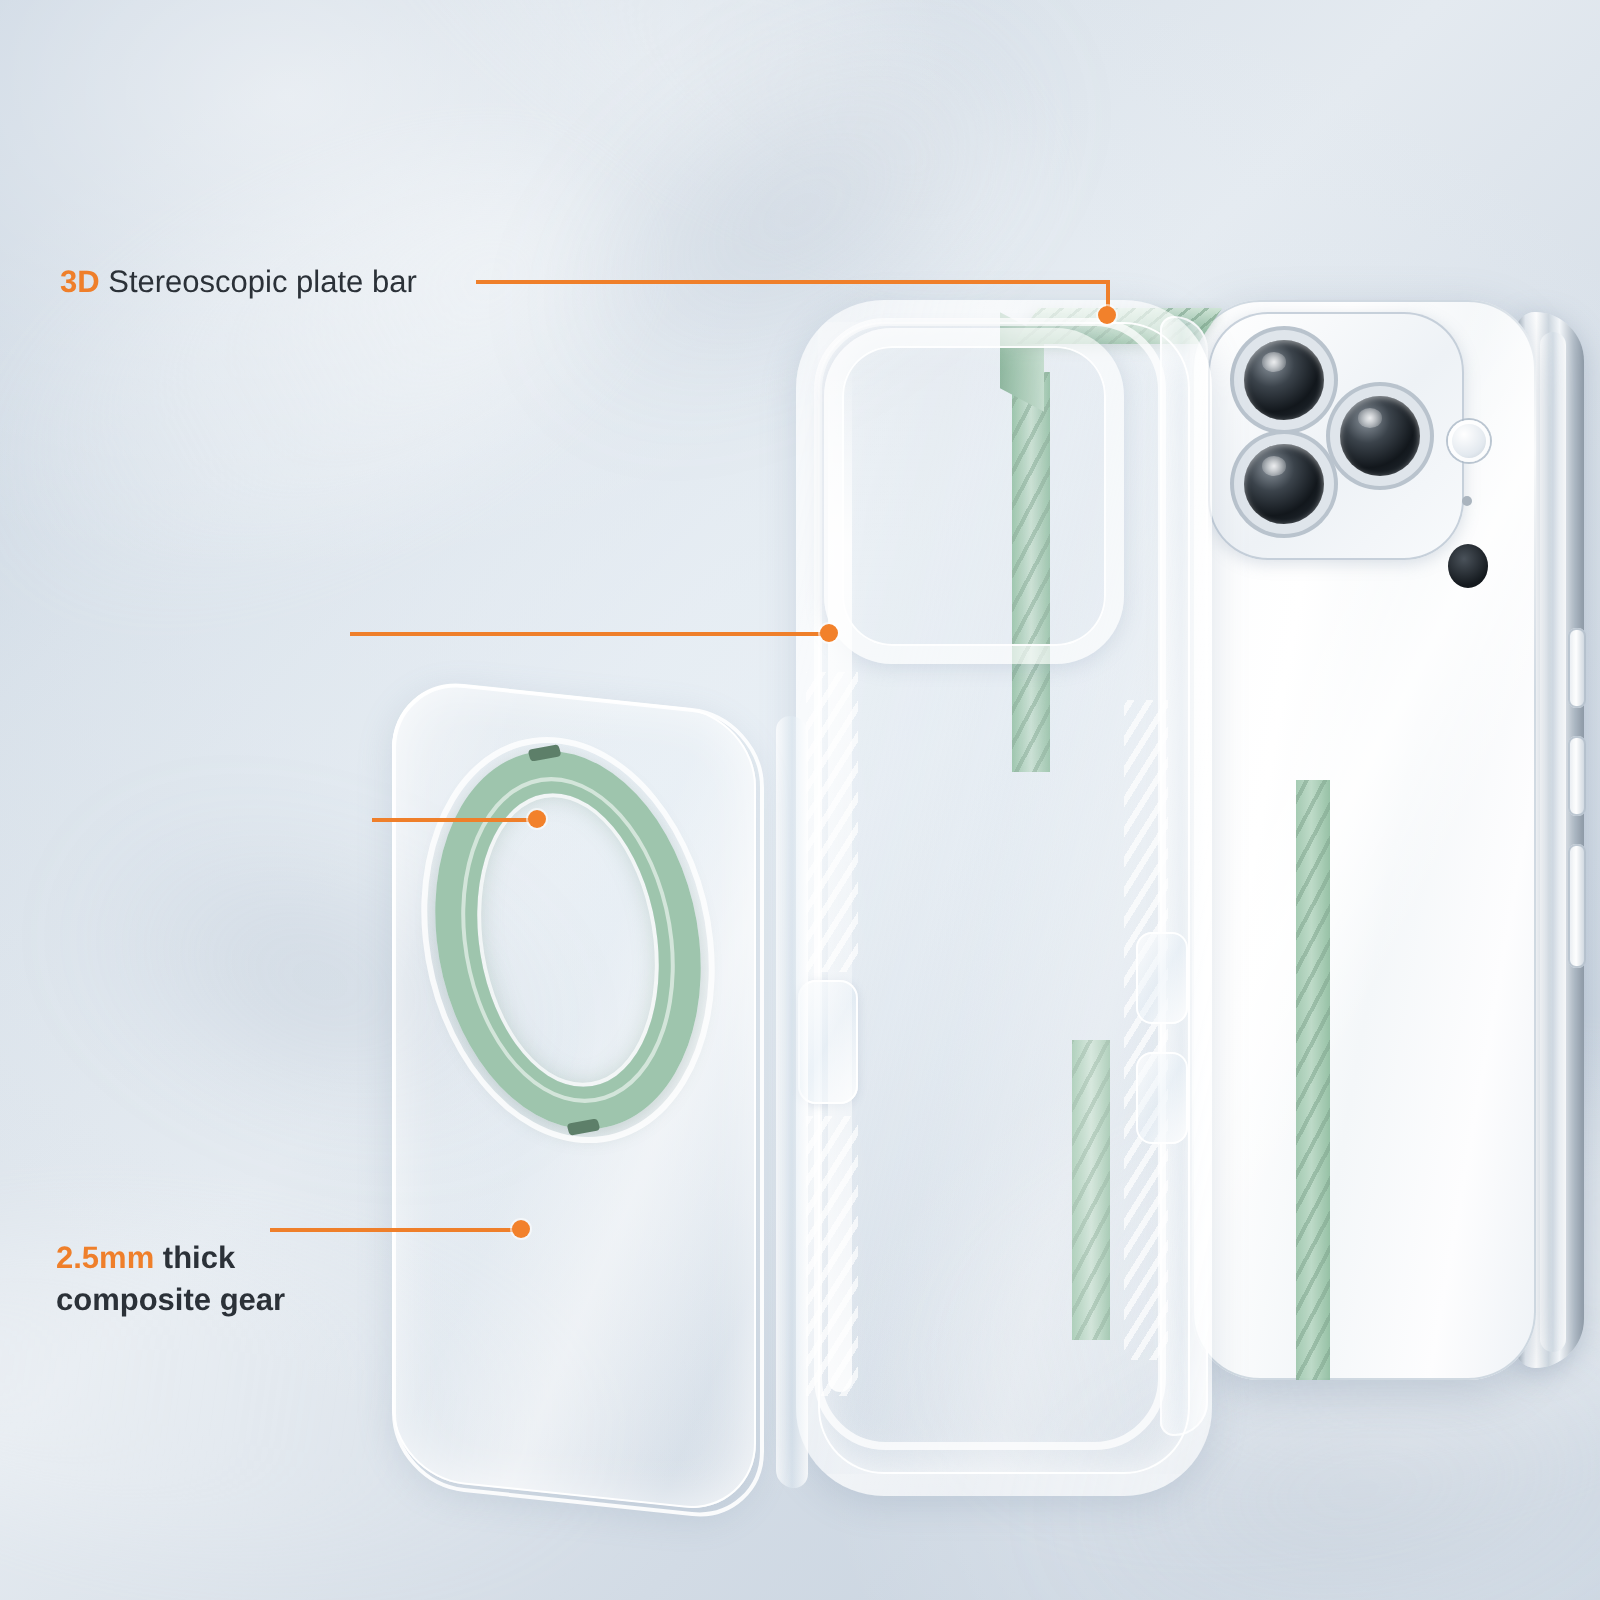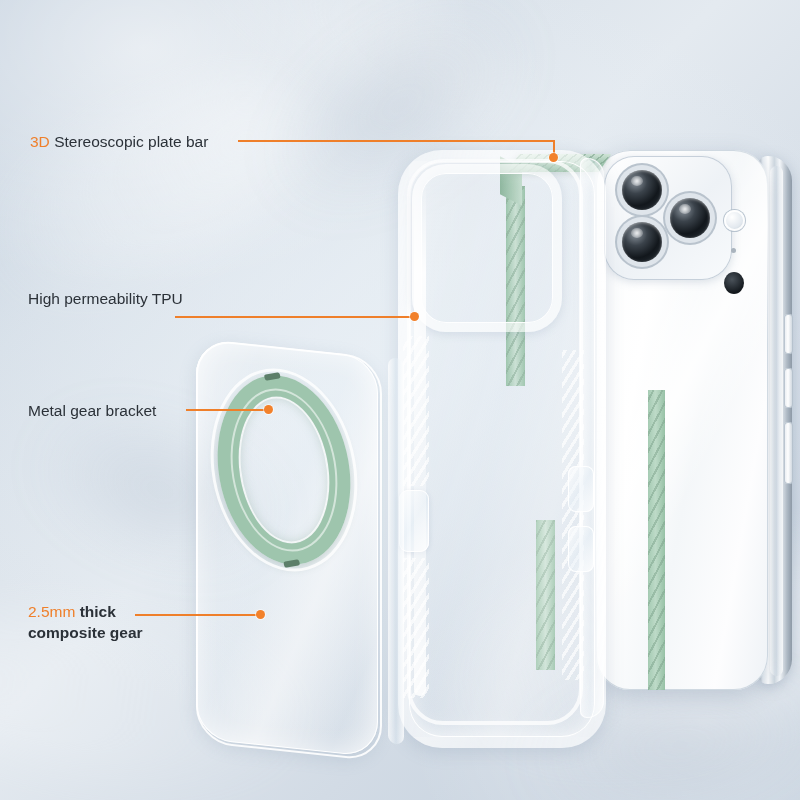--- a/index.html
+++ b/index.html
@@ -154,21 +154,21 @@
   .ring-outer{position:absolute;left:-7px;top:-7px;right:-7px;bottom:-7px;border-radius:50%;
     border:3px solid rgba(255,255,255,.8);}
   .ring-inner2{position:absolute;left:13px;top:13px;right:13px;bottom:13px;border-radius:50%;
     border:2px solid rgba(255,255,255,.55);}
   .ring-notch{position:absolute;width:16px;height:6px;background:#5d7f69;border-radius:2px;}
   .rn1{left:56px;top:-2px;transform:rotate(-10deg);}
   .rn2{left:56px;bottom:-2px;transform:rotate(-10deg);}
 
   
   .callout{position:absolute;font-size:15.5px;color:#2b3138;line-height:1.38;white-space:nowrap;}
-  .callout .hl{color:#ef7f2a;font-weight:400;margin-top:26px;}
+  .callout .hl{color:#ef7f2a;font-weight:700;margin-top:26px;}
   .callout .bold{font-weight:700;}
   .lead{position:absolute;background:#ef7f2a;}
   .lead-h{height:1.6px;}
   .lead-v{width:1.6px;}
   .dot{position:absolute;width:9px;height:9px;border-radius:50%;background:#f2812b;
     box-shadow:0 0 0 1px rgba(255,255,255,.55);}
 </style>
 </head>
 <body>
 
@@ -246,29 +246,27 @@
   </div>
 
   <div class="callout" style="left:30px;top:131px;">
     <span class="hl">3D</span><span> Stereoscopic plate bar</span>
   </div>
   <div class="lead lead-h" style="left:238px;top:140px;width:316px;"></div>
   <div class="lead lead-v" style="left:553px;top:140px;height:17px;"></div>
   <div class="dot" style="left:549px;top:153px;"></div>
 
   <div class="callout" style="left:28px;top:288px;">
-    <div>High permeability TPU</div>
   </div>
   <div class="lead lead-h" style="left:175px;top:316px;width:240px;"></div>
   <div class="dot" style="left:410px;top:312px;"></div>
 
-  <div class="callout" style="left:28px;top:400px;">Metal gear bracket</div>
   <div class="lead lead-h" style="left:186px;top:409px;width:82px;"></div>
   <div class="dot" style="left:264px;top:405px;"></div>
 
-  <div class="callout" style="left:28px;top:601px;">
+  <div class="callout" style="left:28px;top:619px;">
     <div><span class="hl">2.5mm</span><span class="bold"> thick</span></div>
     <div class="bold">composite gear</div>
   </div>
   <div class="lead lead-h" style="left:135px;top:614px;width:125px;"></div>
   <div class="dot" style="left:256px;top:610px;"></div>
 
 </div>
 
 </body></html>

